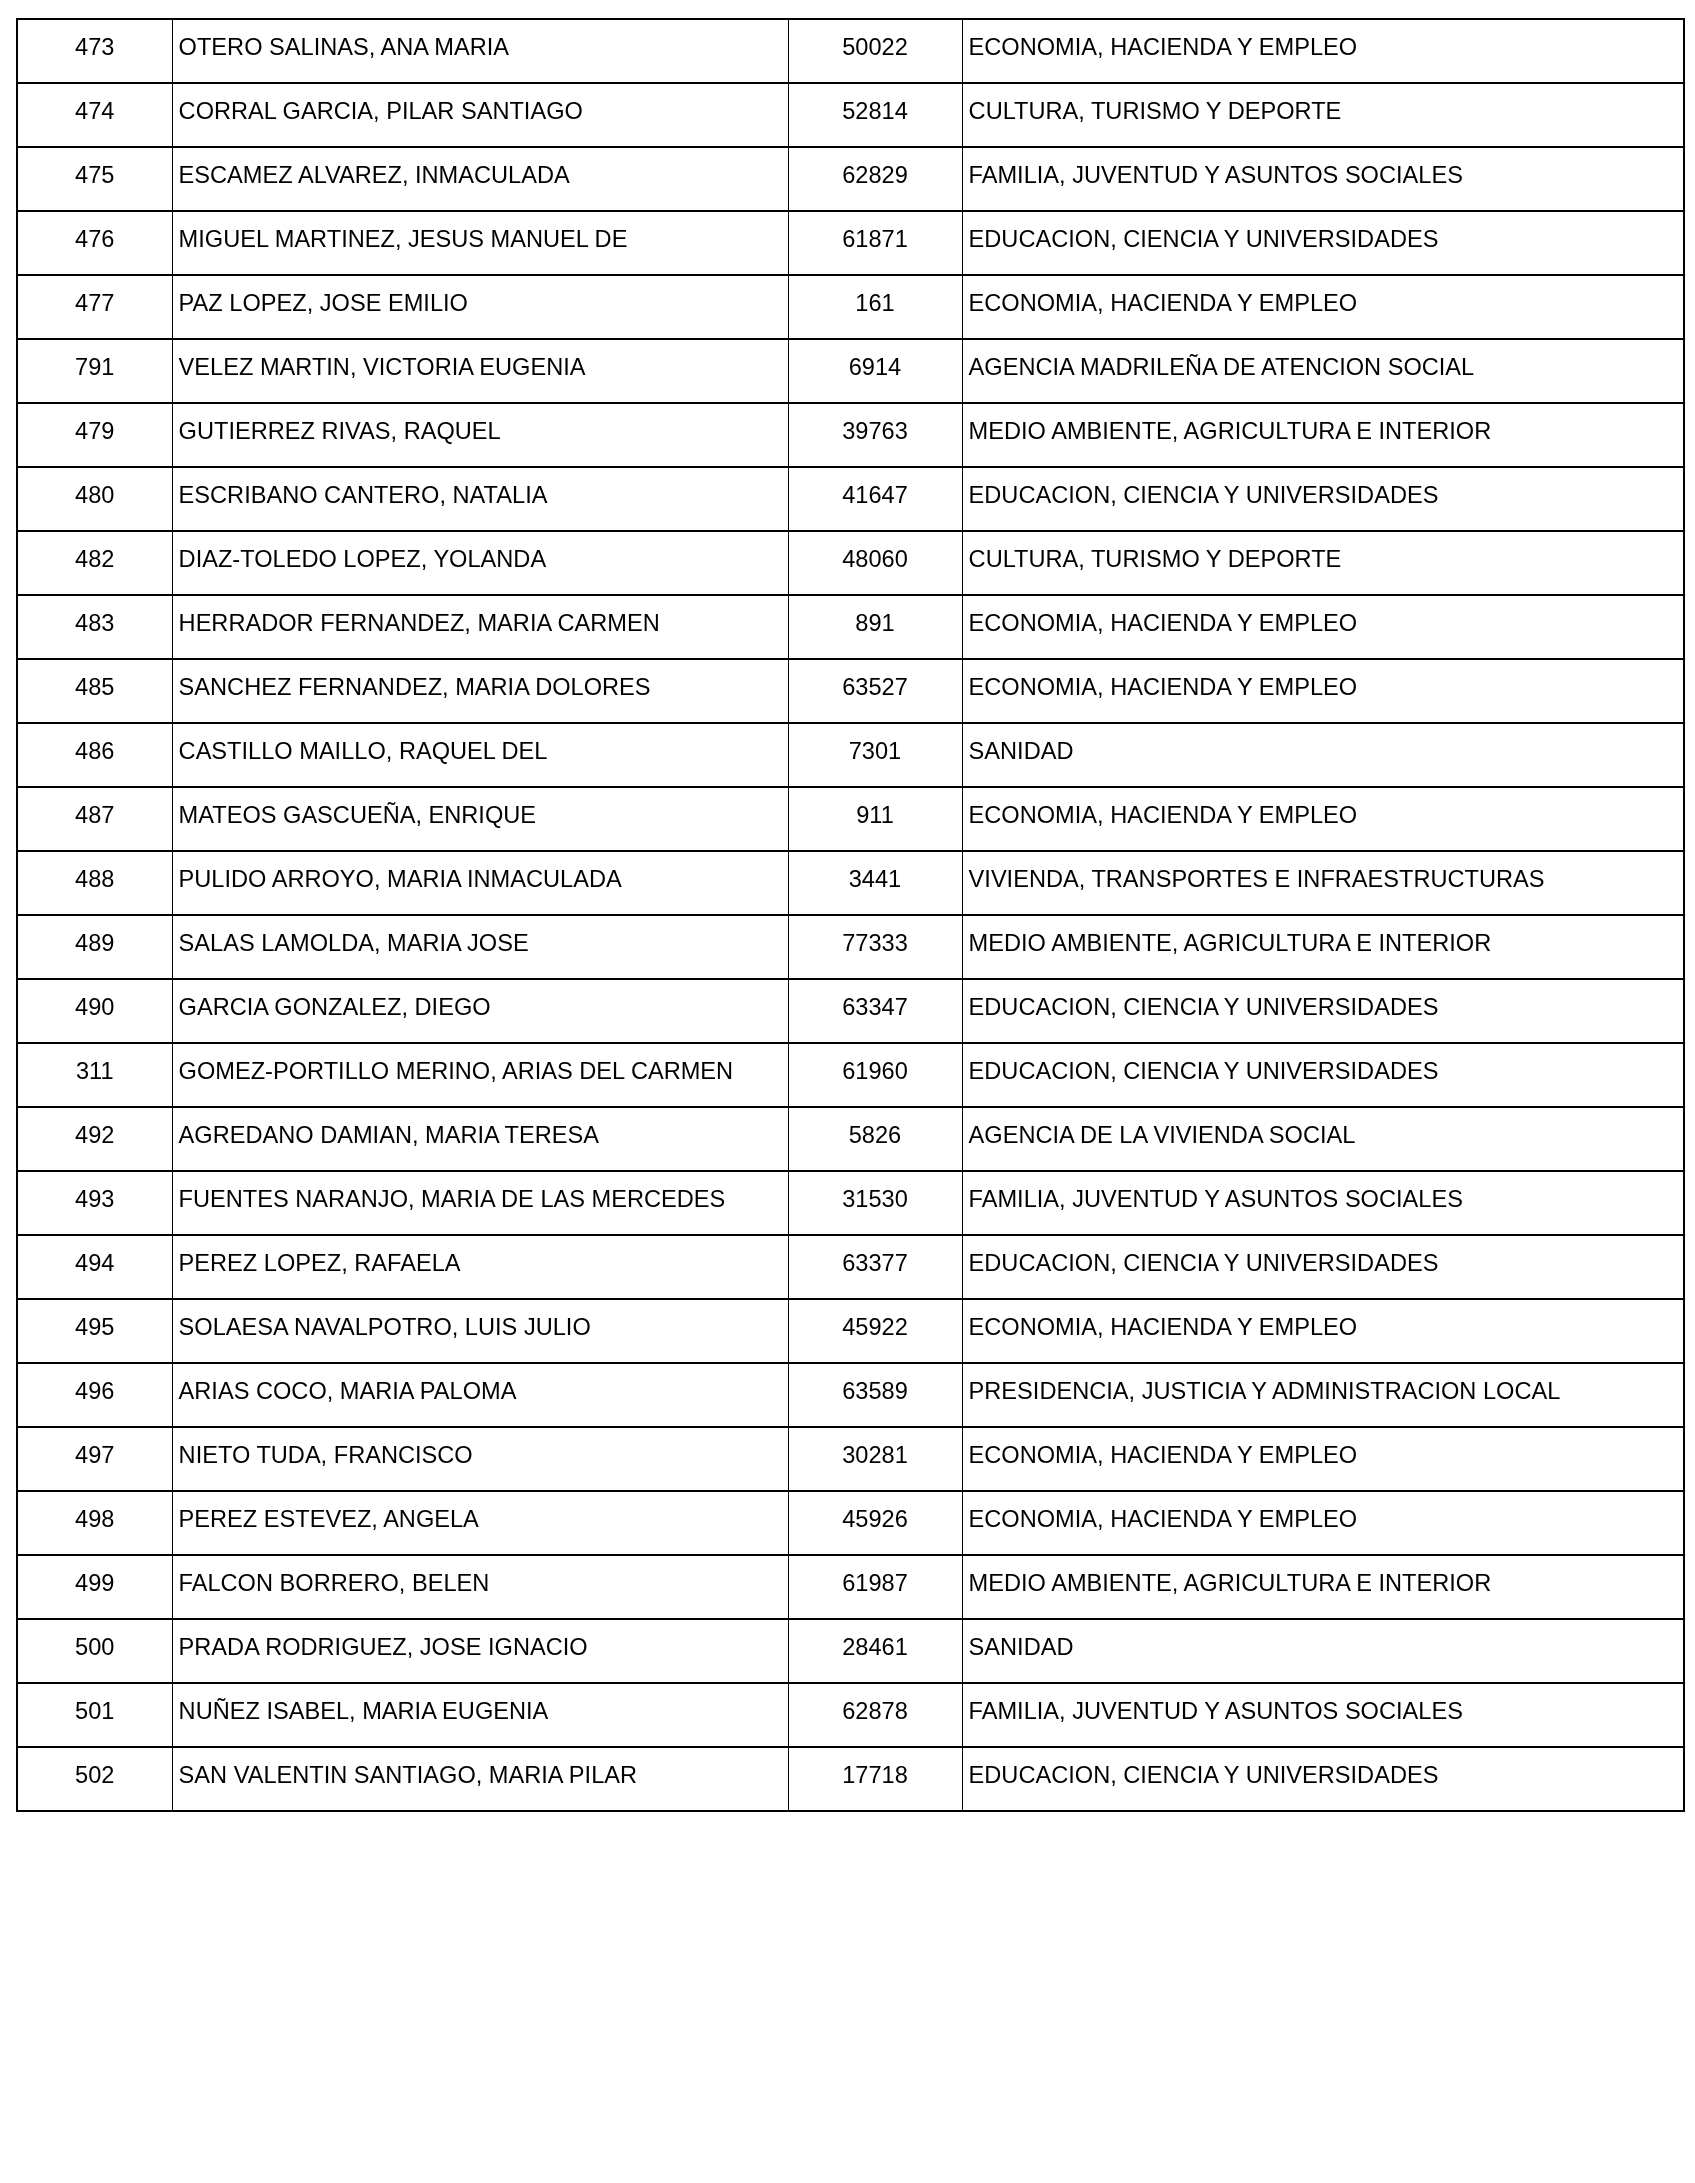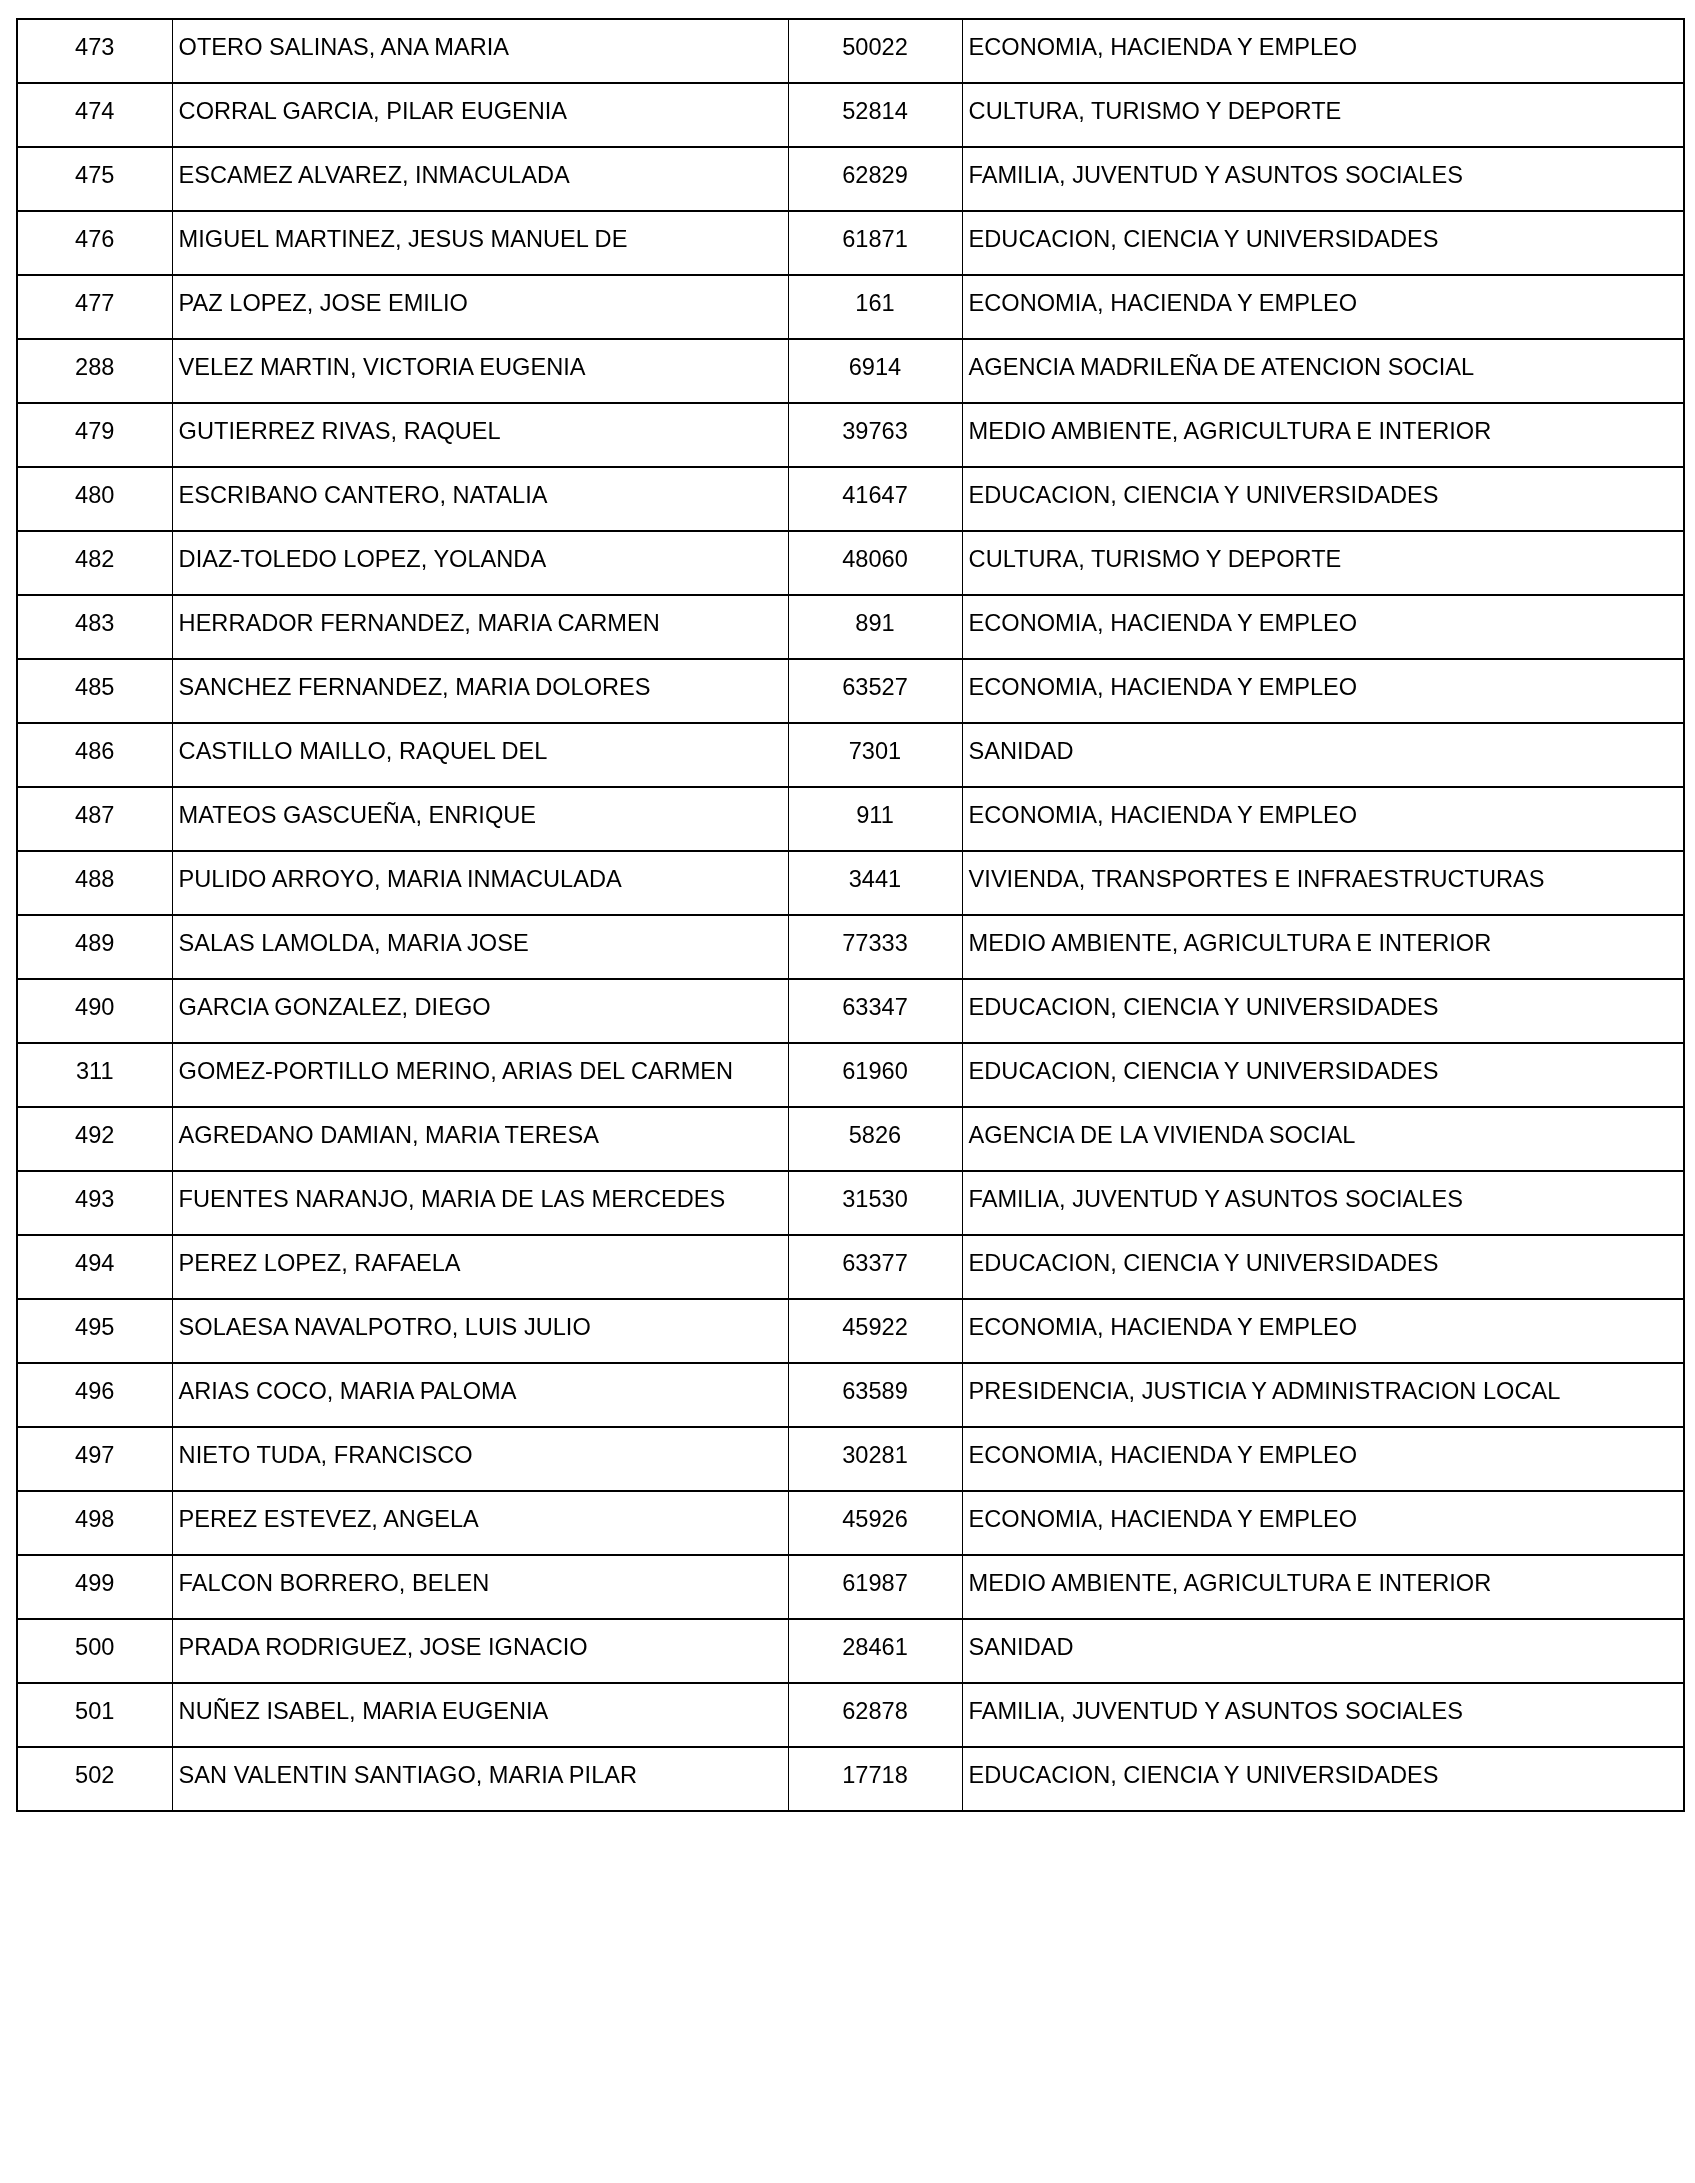--- a/index.html
+++ b/index.html
@@ -62,21 +62,21 @@
   <tbody>
   <tr>
     <td class="cell-number">473</td>
     <td class="cell-name">OTERO SALINAS, ANA MARIA</td>
     <td class="cell-code">50022</td>
     <td class="cell-department">ECONOMIA, HACIENDA Y EMPLEO</td>
   </tr>
 
   <tr>
     <td class="cell-number">474</td>
-    <td class="cell-name">CORRAL GARCIA, PILAR EUGENIA</td>
+    <td class="cell-name">CORRAL GARCIA, PILAR SANTIAGO</td>
     <td class="cell-code">52814</td>
     <td class="cell-department">CULTURA, TURISMO Y DEPORTE</td>
   </tr>
 
   <tr>
     <td class="cell-number">475</td>
     <td class="cell-name">ESCAMEZ ALVAREZ, INMACULADA</td>
     <td class="cell-code">62829</td>
     <td class="cell-department">FAMILIA, JUVENTUD Y ASUNTOS SOCIALES</td>
   </tr>
@@ -89,21 +89,21 @@
   </tr>
 
   <tr>
     <td class="cell-number">477</td>
     <td class="cell-name">PAZ LOPEZ, JOSE EMILIO</td>
     <td class="cell-code">161</td>
     <td class="cell-department">ECONOMIA, HACIENDA Y EMPLEO</td>
   </tr>
 
   <tr>
-    <td class="cell-number">288</td>
+    <td class="cell-number">791</td>
     <td class="cell-name">VELEZ MARTIN, VICTORIA EUGENIA</td>
     <td class="cell-code">6914</td>
     <td class="cell-department">AGENCIA MADRILEÑA DE ATENCION SOCIAL</td>
   </tr>
 
   <tr>
     <td class="cell-number">479</td>
     <td class="cell-name">GUTIERREZ RIVAS, RAQUEL</td>
     <td class="cell-code">39763</td>
     <td class="cell-department">MEDIO AMBIENTE, AGRICULTURA E INTERIOR</td>

